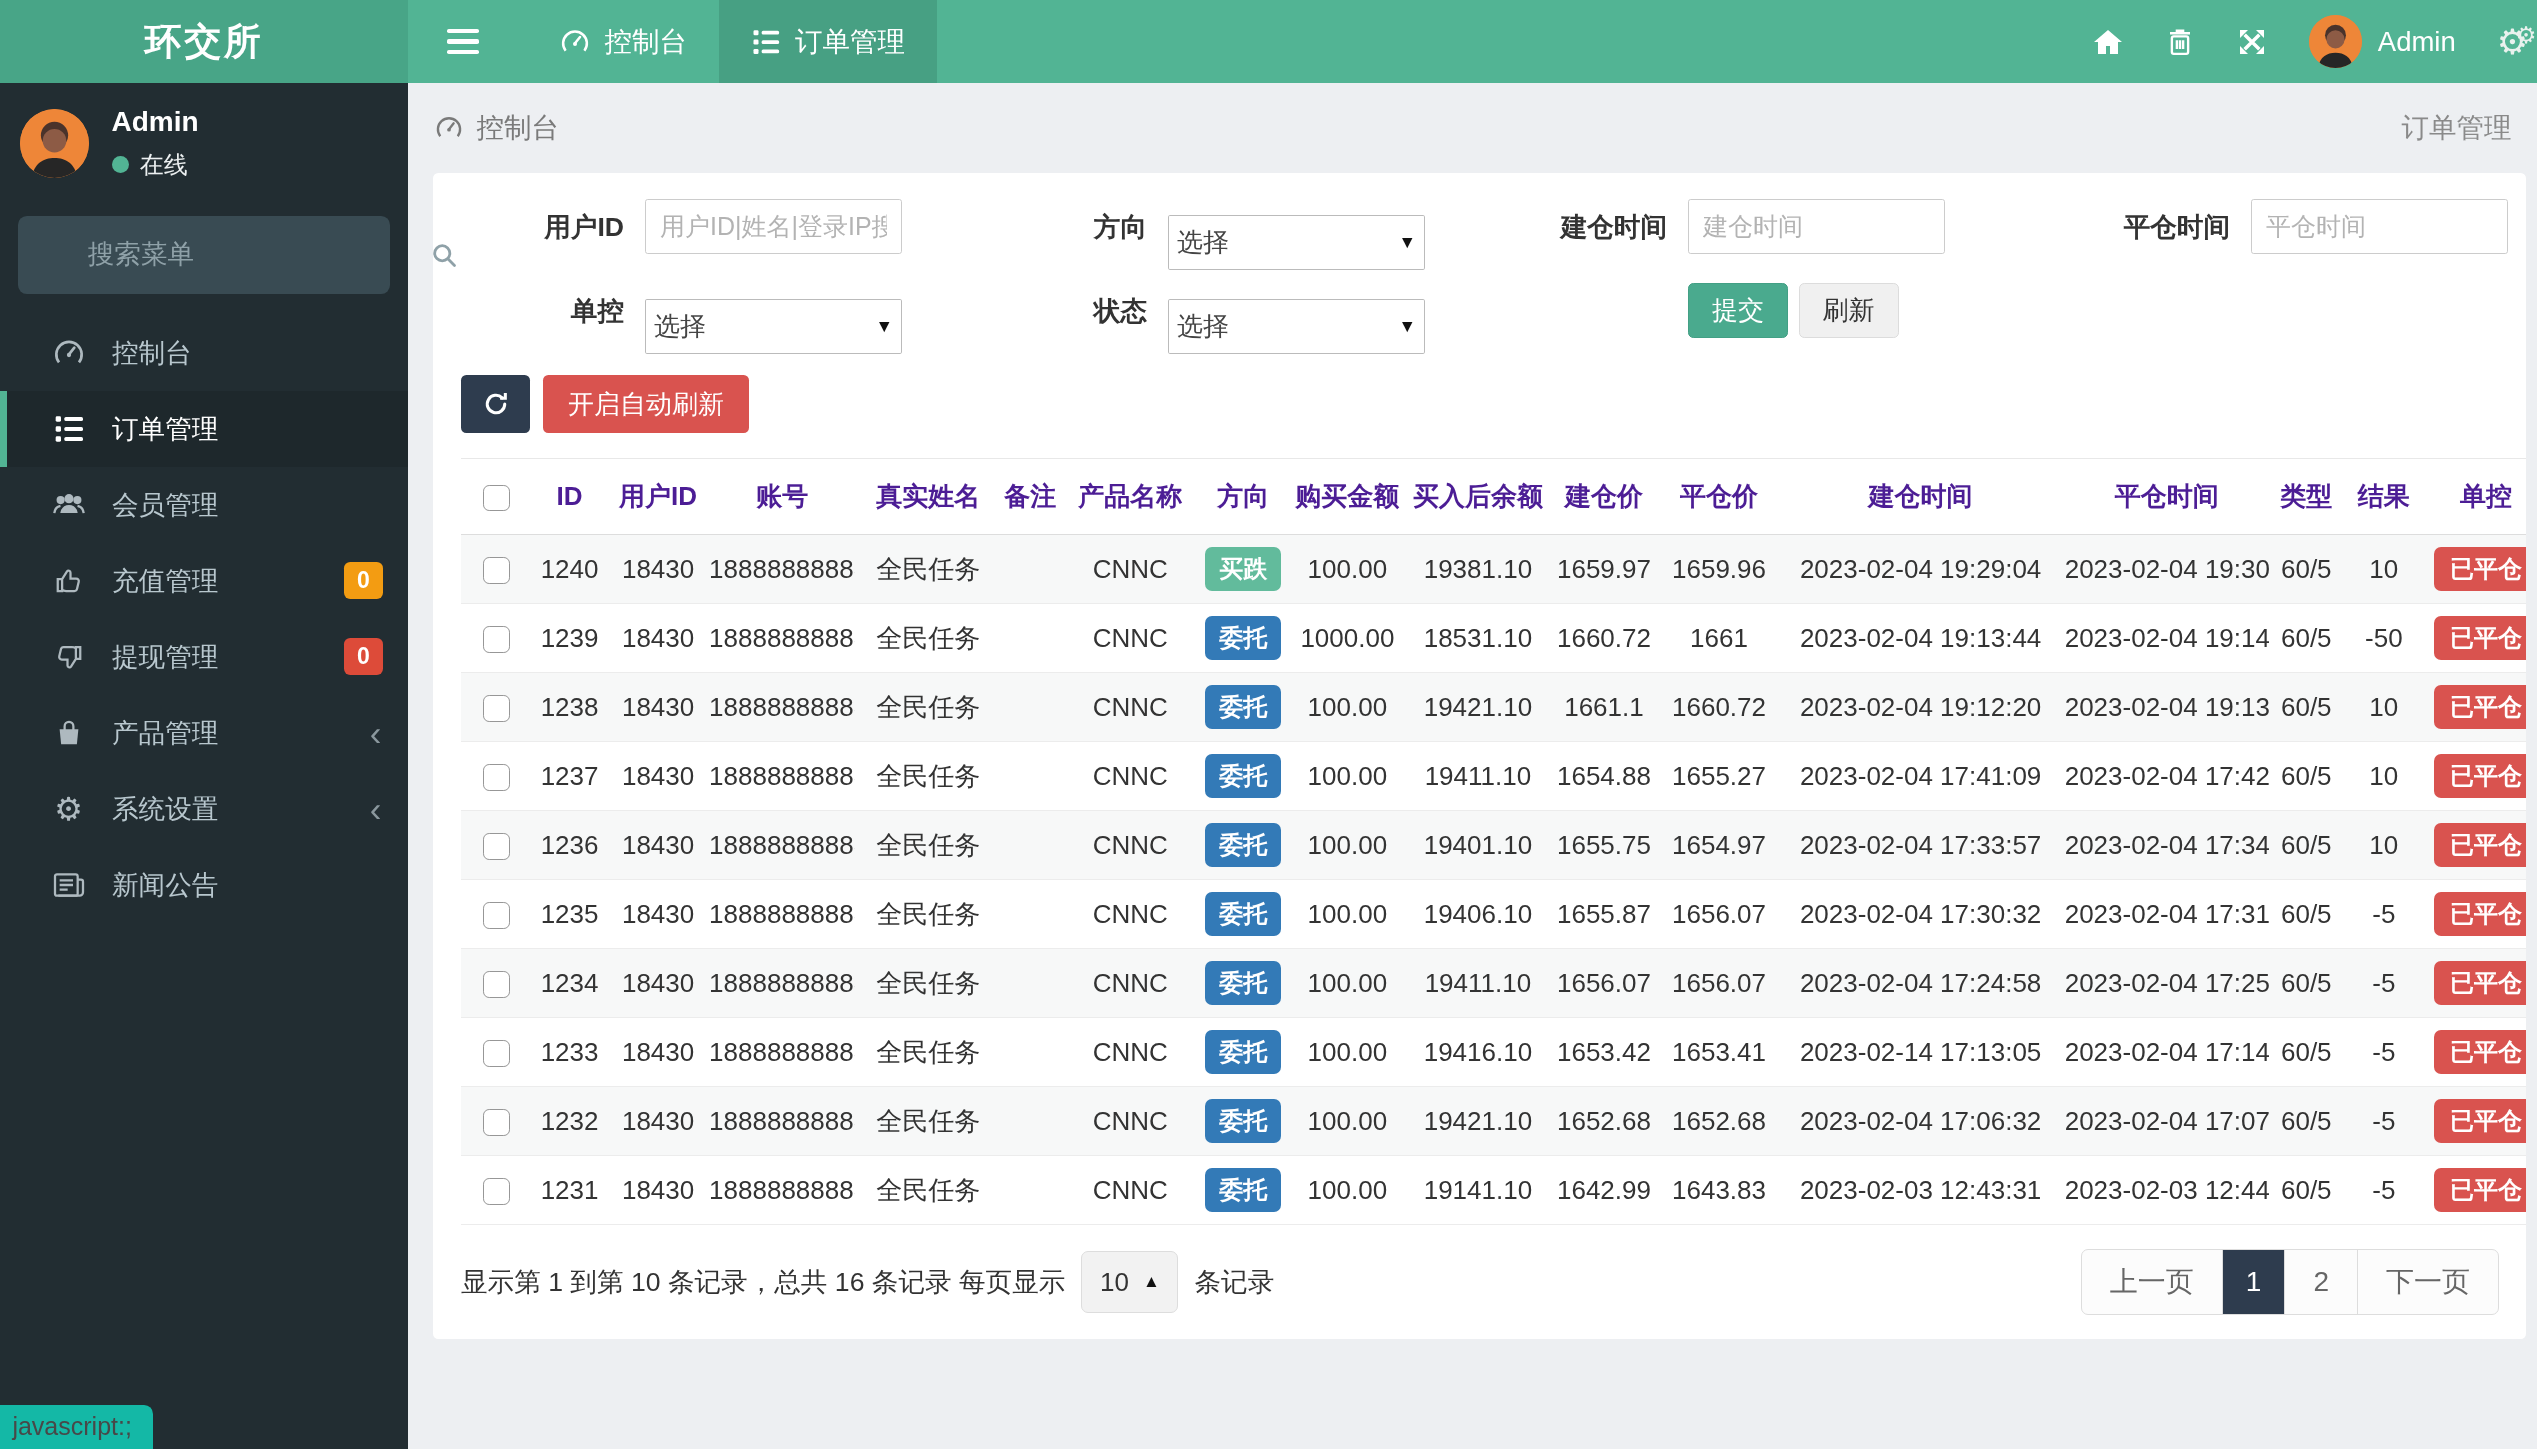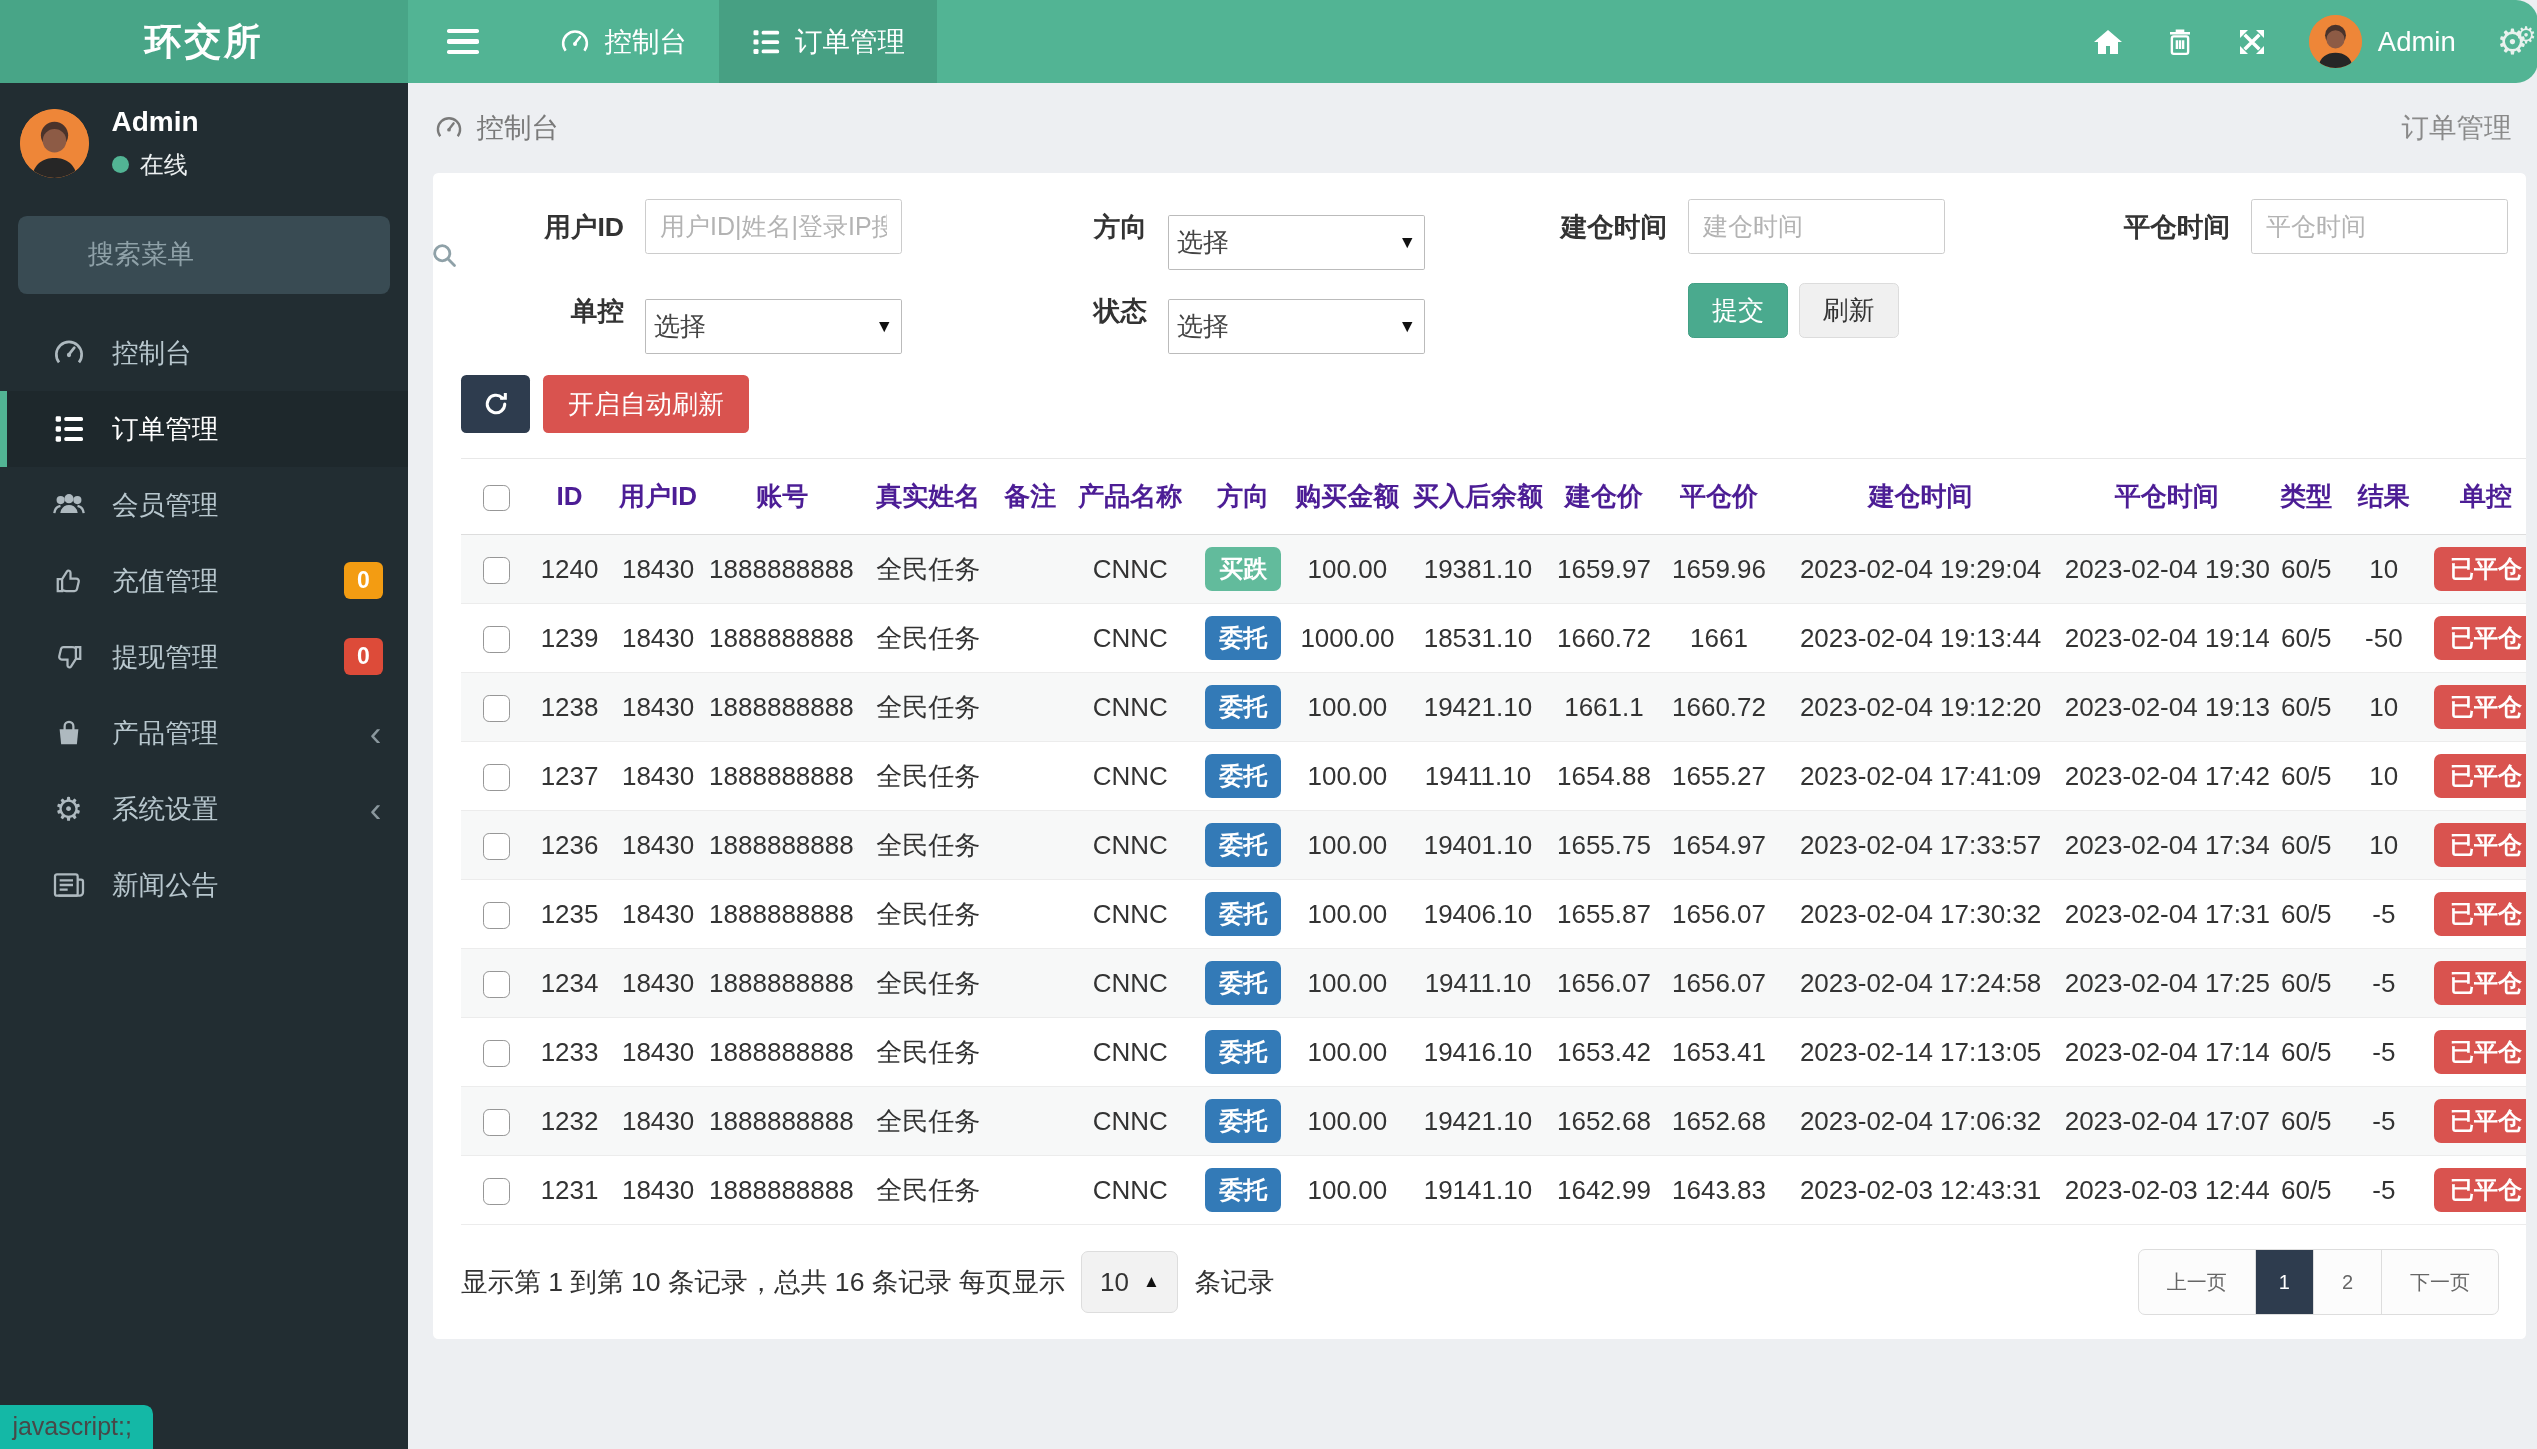--- a/index.html
+++ b/index.html
@@ -7,21 +7,21 @@
   body {
     position: relative;
     font-family: "Liberation Sans", "DejaVu Sans", sans-serif;
     background:#edeff2;
     overflow:hidden;
     color:#333;
   }
   svg.ic { display:block; }
 
   
-  .topbar { position:absolute; top:0; left:0; right:0; height:83px; background:#52b494; z-index:6; display:flex; align-items:stretch;border-radius:22px; }
+  .topbar { position:absolute; top:0; left:0; right:0; height:83px; background:#52b494; z-index:6; display:flex; align-items:stretch; }
   .logo { width:408px; height:83px; background:#48a587; color:#fff; font-size:37px; font-weight:bold; display:flex; align-items:center; justify-content:center; letter-spacing:2.7px; flex:0 0 auto; }
   .hamburger { width:85px; display:flex; flex-direction:column; justify-content:center; align-items:center; gap:6.2px; cursor:pointer; margin-left:12.4px; }
   .hamburger i { width:32px; height:4.4px; background:#fff; border-radius:1.8px; }
   .top-tabs { display:flex; align-items:stretch; margin-left:23px; }
   .top-tab { display:flex; align-items:center; gap:14px; padding:0 32px; color:#fff; font-size:27.5px; }
   .top-tab.active { background:#47a083; }
   .top-right { margin-left:auto; display:flex; align-items:center; gap:41px; padding-right:14px; color:#fff; }
   .avatar { display:inline-block; border-radius:50%; overflow:hidden; background:#ee8638; flex:0 0 auto; }
   .topbar .avatar { width:53px; height:53px; }
   .top-user { font-size:27.5px; color:#fff; display:flex; align-items:center; gap:16px; }
@@ -83,21 +83,21 @@
   .badge-dir { display:inline-block; padding:9.7px 14px; border-radius:7px; color:#fff; font-size:24px; font-weight:bold; line-height:1; }
   .badge-dir.green { background:#62bb9c; }
   .badge-dir.blue  { background:#337ab7; }
   .badge-ctl { display:inline-block; padding:9.7px 16px; border-radius:7px; background:#d9534f; color:#fff; font-size:24px; font-weight:bold; line-height:1; white-space:nowrap; cursor:pointer; }
 
   
   .foot-row { position:absolute; left:28px; right:26.6px; top:1076px; height:66px; display:flex; align-items:center; font-size:26.6px; color:#333; }
   .page-size { display:inline-flex; align-items:center; gap:14px; background:#f2f2f2; border:0.9px solid #ddd; border-radius:7px; padding:0 17.7px; height:62px; margin:0 16px; font-size:26px; color:#333; cursor:pointer; }
   .page-size .caret-up { font-size:17px; color:#111; }
   .pager { margin-left:auto; display:flex; align-items:stretch; border:0.9px solid #ddd; border-radius:7px; overflow:hidden; background:#fcfcfc; height:66px; }
-  .pager button { font-family:inherit; border:none; background:transparent; color:#666; font-size:20px; padding:0 28px; cursor:pointer; border-left:0.9px solid #ddd; }
+  .pager button { font-family:inherit; border:none; background:transparent; color:#666; font-size:28px; padding:0 28px; cursor:pointer; border-left:0.9px solid #ddd; }
   .pager button:first-child { border-left:none; }
   .pager button.active { background:#2e3c4e; color:#fff; padding:0 23px; }
 
   .statusbar { position:absolute; left:0; bottom:0; background:#14b8a6; color:#484848; font-size:25px; padding:7px 21px 8.9px 12.4px; border-radius:0 8.9px 0 0; z-index:9; }
 </style>
 </head>
 <body>
 
 <div class="topbar">
   <div class="logo">环交所</div>

